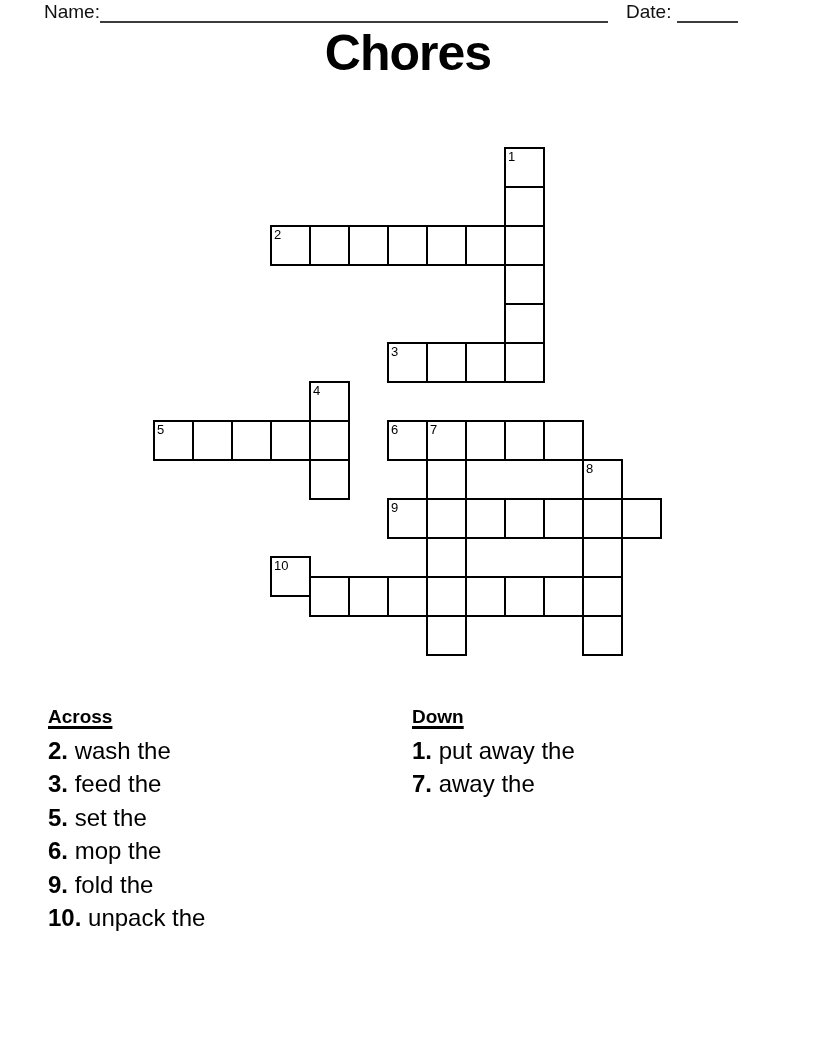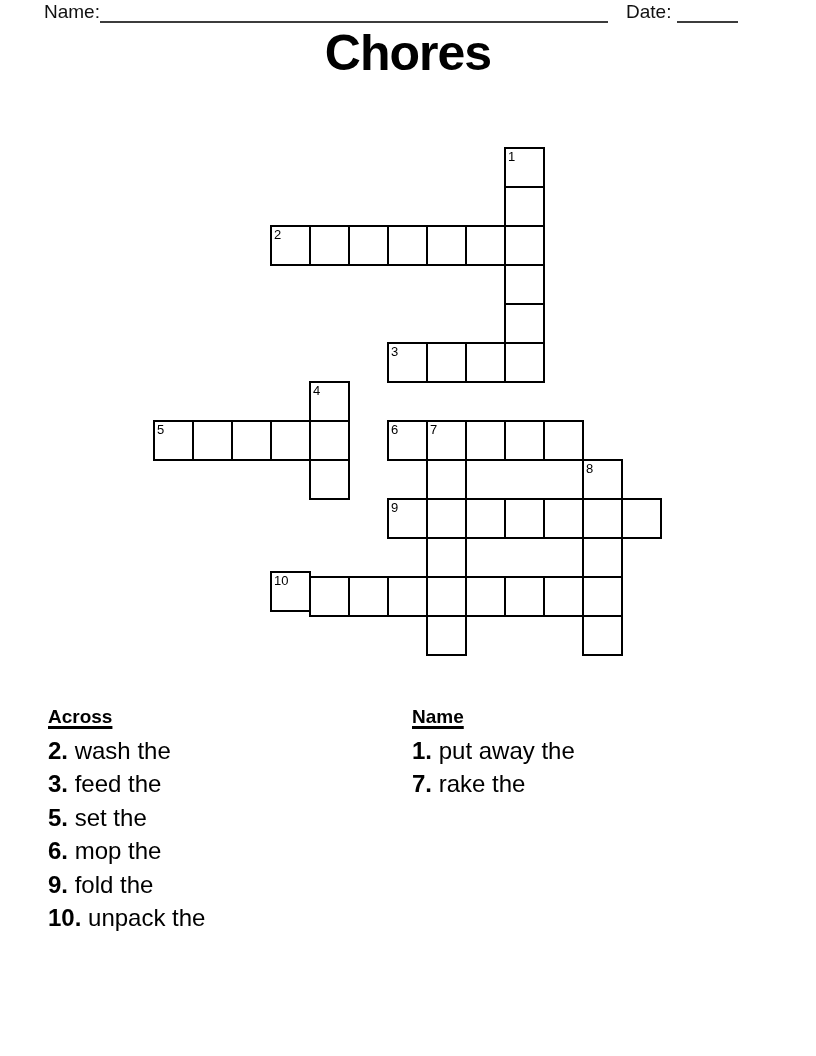--- a/index.html
+++ b/index.html
@@ -112,21 +112,21 @@
       <div class="cell" style="left: 429px; top: 390px;"></div>
       <div class="cell" style="left: 429px; top: 429px;"></div>
       <div class="cell" style="left: 429px; top: 468px;"></div>
       <div class="cell" style="left: 234px; top: 351px;">
         <span class="num">9</span>
       </div>
       <div class="cell" style="left: 312px; top: 351px;"></div>
       <div class="cell" style="left: 351px; top: 351px;"></div>
       <div class="cell" style="left: 390px; top: 351px;"></div>
       <div class="cell" style="left: 468px; top: 351px;"></div>
-      <div class="cell" style="left: 117px; top: 424px;">
+      <div class="cell" style="left: 117px; top: 409px;">
         <span class="num">10</span>
       </div>
       <div class="cell" style="left: 156px; top: 429px;"></div>
       <div class="cell" style="left: 195px; top: 429px;"></div>
       <div class="cell" style="left: 234px; top: 429px;"></div>
       <div class="cell" style="left: 312px; top: 429px;"></div>
       <div class="cell" style="left: 351px; top: 429px;"></div>
       <div class="cell" style="left: 390px; top: 429px;"></div>
     </div>
 
@@ -136,20 +136,20 @@
         <li><span class="num">2.</span><span> wash the</span></li>
         <li><span class="num">3.</span><span> feed the</span></li>
         <li><span class="num">5.</span><span> set the</span></li>
         <li><span class="num">6.</span><span> mop the</span></li>
         <li><span class="num">9.</span><span> fold the</span></li>
         <li><span class="num">10.</span><span> unpack the</span></li>
       </ul>
   </div>
 
   <div id="down-clues" class="clues">
-    <div class="clue-heading">Name</div>
+    <div class="clue-heading">Down</div>
     <ul class="clue-list">
         <li><span class="num">1.</span><span> put away the</span></li>
-        <li><span class="num">7.</span><span> rake the</span></li>
+        <li><span class="num">7.</span><span> away the</span></li>
       </ul>
   </div>
 
 </div>
 
 </body></html>

